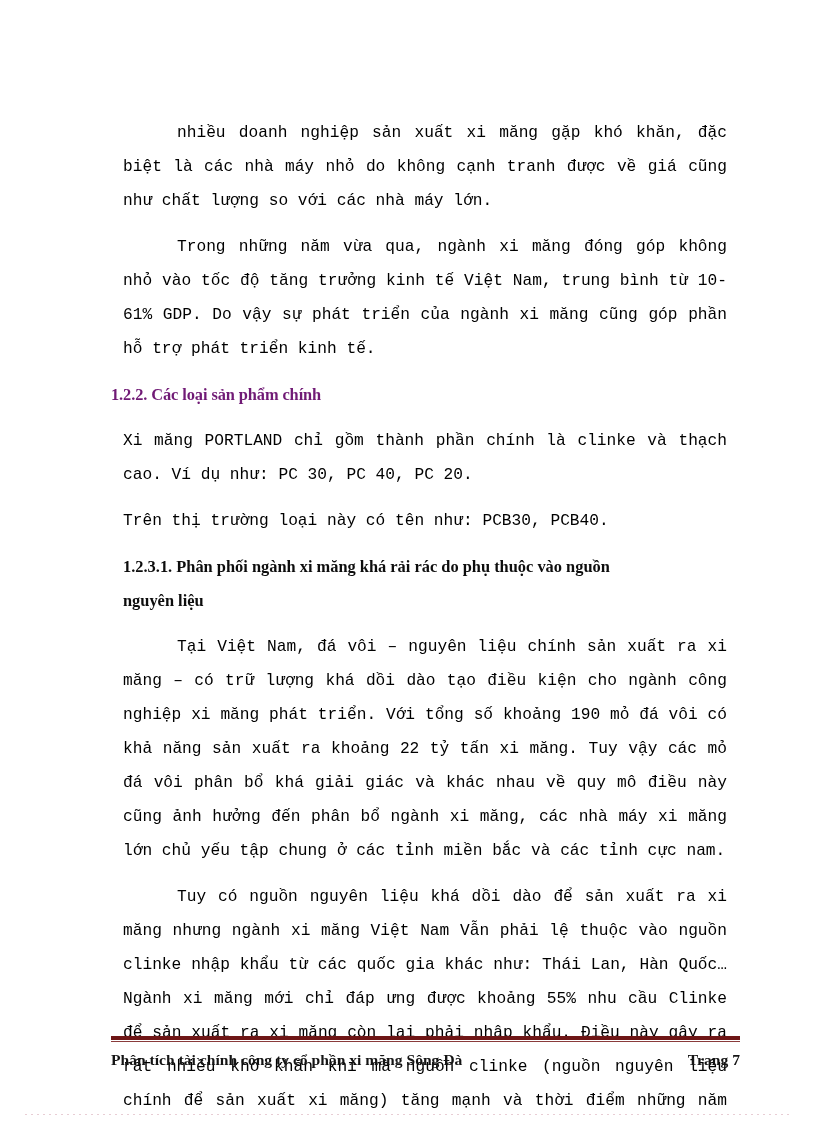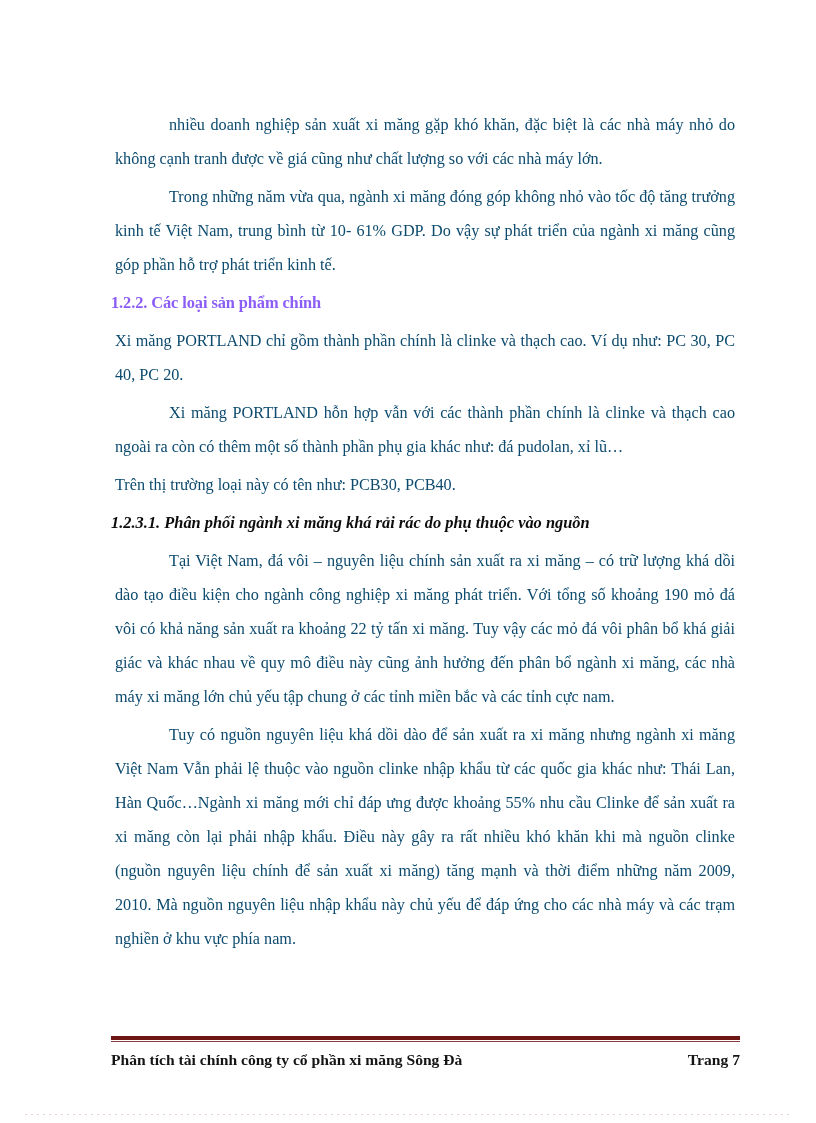--- a/index.html
+++ b/index.html
@@ -16,45 +16,45 @@
     font-family: "Liberation Serif", "DejaVu Serif", serif;
     color: #141414;
   }
   .content {
     position: absolute;
     left: 111px;
     top: 104px;
     width: 628px;
   }
   .para {
-    margin: 4px;
+    margin: 12px;
     font-size: 16.2px;
     line-height: 34px;
     text-align: justify;
     text-justify: inter-word;
-    color: #0c4a6e;
+    color: #000000;
+    font-family: Liberation Mono, monospace;
   }
   .para.indent {
     text-indent: 54px;
   }
   .h-bold {
     margin: 0;
     font-size: 16.4px;
     line-height: 34px;
     font-weight: bold;
     text-align: left;
-    color: #8b5cf6;
+    color: #701a75;
     letter-spacing: -0.1px;
   }
   .h-bold-italic {
-    margin: 0;
+    margin: 12px;
     font-size: 16.4px;
     line-height: 34px;
     font-weight: bold;
-    font-style: italic;
     text-align: justify;
     color: #0d0d0d;
   }
   .h-bold-italic .tail {
     display: block;
     text-align: left;
   }
   .footer {
     position: absolute;
     left: 111px;
@@ -110,27 +110,27 @@
 
     <p class="para indent">nhiều doanh nghiệp sản xuất xi măng gặp khó khăn, đặc biệt là các nhà máy nhỏ do không cạnh tranh được về giá cũng như chất lượng so với các nhà máy lớn.</p>
 
     <p class="para indent">Trong những năm vừa qua, ngành xi măng đóng góp không nhỏ vào tốc độ tăng trưởng kinh tế Việt Nam, trung bình từ 10- 61% GDP. Do vậy sự phát triển của ngành xi măng cũng góp phần hỗ trợ phát triển kinh tế.</p>
 
     <h3 class="h-bold">1.2.2. Các loại sản phẩm chính</h3>
 
 
     <p class="para">Xi măng PORTLAND  chỉ gồm thành phần chính là clinke và thạch cao. Ví dụ như: PC 30, PC 40, PC 20.</p>
 
-    <p class="para indent">Xi măng PORTLAND  hỗn hợp vẫn với các thành phần chính là clinke và thạch cao ngoài ra còn có thêm một số thành phần phụ gia khác như: đá pudolan, xỉ lũ…</p>
 
     <p class="para">Trên thị trường loại này có tên như: PCB30, PCB40.</p>
 
 
     <h4 class="h-bold-italic">
       <span>1.2.3.1. Phân phối ngành xi măng khá rải rác do phụ thuộc vào nguồn</span>
+      <span class="tail">nguyên liệu</span>
     </h4>
 
     <p class="para indent">Tại Việt Nam, đá vôi – nguyên liệu chính sản xuất ra xi măng – có trữ lượng khá dồi dào tạo điều kiện cho ngành công nghiệp xi măng phát triển. Với tổng số khoảng 190 mỏ đá vôi có khả năng sản xuất ra khoảng 22 tỷ tấn xi măng. Tuy vậy các mỏ đá vôi phân bổ khá giải giác và khác nhau về quy mô điều này cũng ảnh hưởng đến phân bổ ngành xi măng, các nhà máy xi măng lớn chủ yếu tập chung ở các tỉnh miền bắc và các tỉnh cực nam.</p>
 
     <p class="para indent">Tuy có nguồn nguyên liệu khá dồi dào để sản xuất ra xi măng nhưng ngành xi măng Việt Nam Vẫn phải lệ thuộc vào nguồn clinke nhập khẩu từ các quốc gia khác như: Thái Lan, Hàn Quốc…Ngành xi măng mới chỉ đáp ưng được khoảng 55% nhu cầu Clinke để sản xuất ra xi măng còn lại phải nhập khẩu. Điều này gây ra rất nhiều khó khăn khi mà nguồn clinke (nguồn nguyên liệu chính để sản xuất xi măng) tăng mạnh và thời điểm những năm 2009, 2010. Mà nguồn nguyên liệu nhập khẩu này chủ yếu để đáp ứng cho các nhà máy và các trạm nghiền ở khu vực phía nam.</p>
 
   </div>
 
   <div class="footer">
     <div class="rule-thick"></div>

